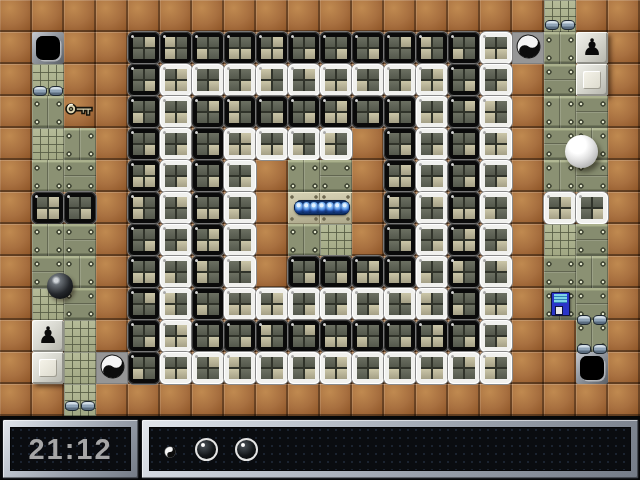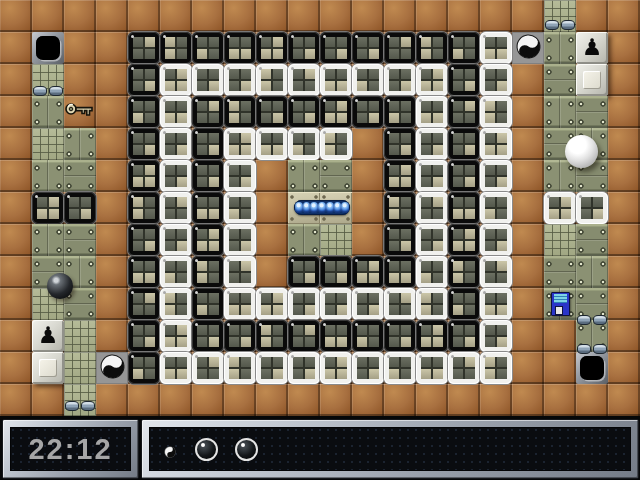--- a/index.html
+++ b/index.html
@@ -1433,21 +1433,21 @@
         <i></i>
       </div>
       <div class="item caps" style="left: 577px; top: 344px;">
         <i></i>
         <i></i>
       </div>
     </div>
   <div id="statusbar">
     <div class="hud-box" id="timerbox">
       <div class="inner timer-inner">
-        <span class="timer-text">22:12</span>
+        <span class="timer-text">21:12</span>
       </div>
     </div>
     <div class="hud-box" id="invbox">
       <div class="inner" id="inv">
           <div class="inv-yy" style="left: 14px; top: 15px;"><svg width="12" height="12" viewBox="0 0 24 24">
               <circle cx="12" cy="12" r="11" fill="#f4f4f4" stroke="#1a1a1a" stroke-width="1"></circle>
               <path d="M12 1 a11 11 0 0 1 0 22 a5.5 5.5 0 0 1 0 -11 a5.5 5.5 0 0 0 0 -11 z" fill="#0d0d0d"></path>
               <circle cx="12" cy="6.5" r="1.9" fill="#f4f4f4"></circle>
               <circle cx="12" cy="17.5" r="1.9" fill="#0d0d0d"></circle>
             </svg></div>

